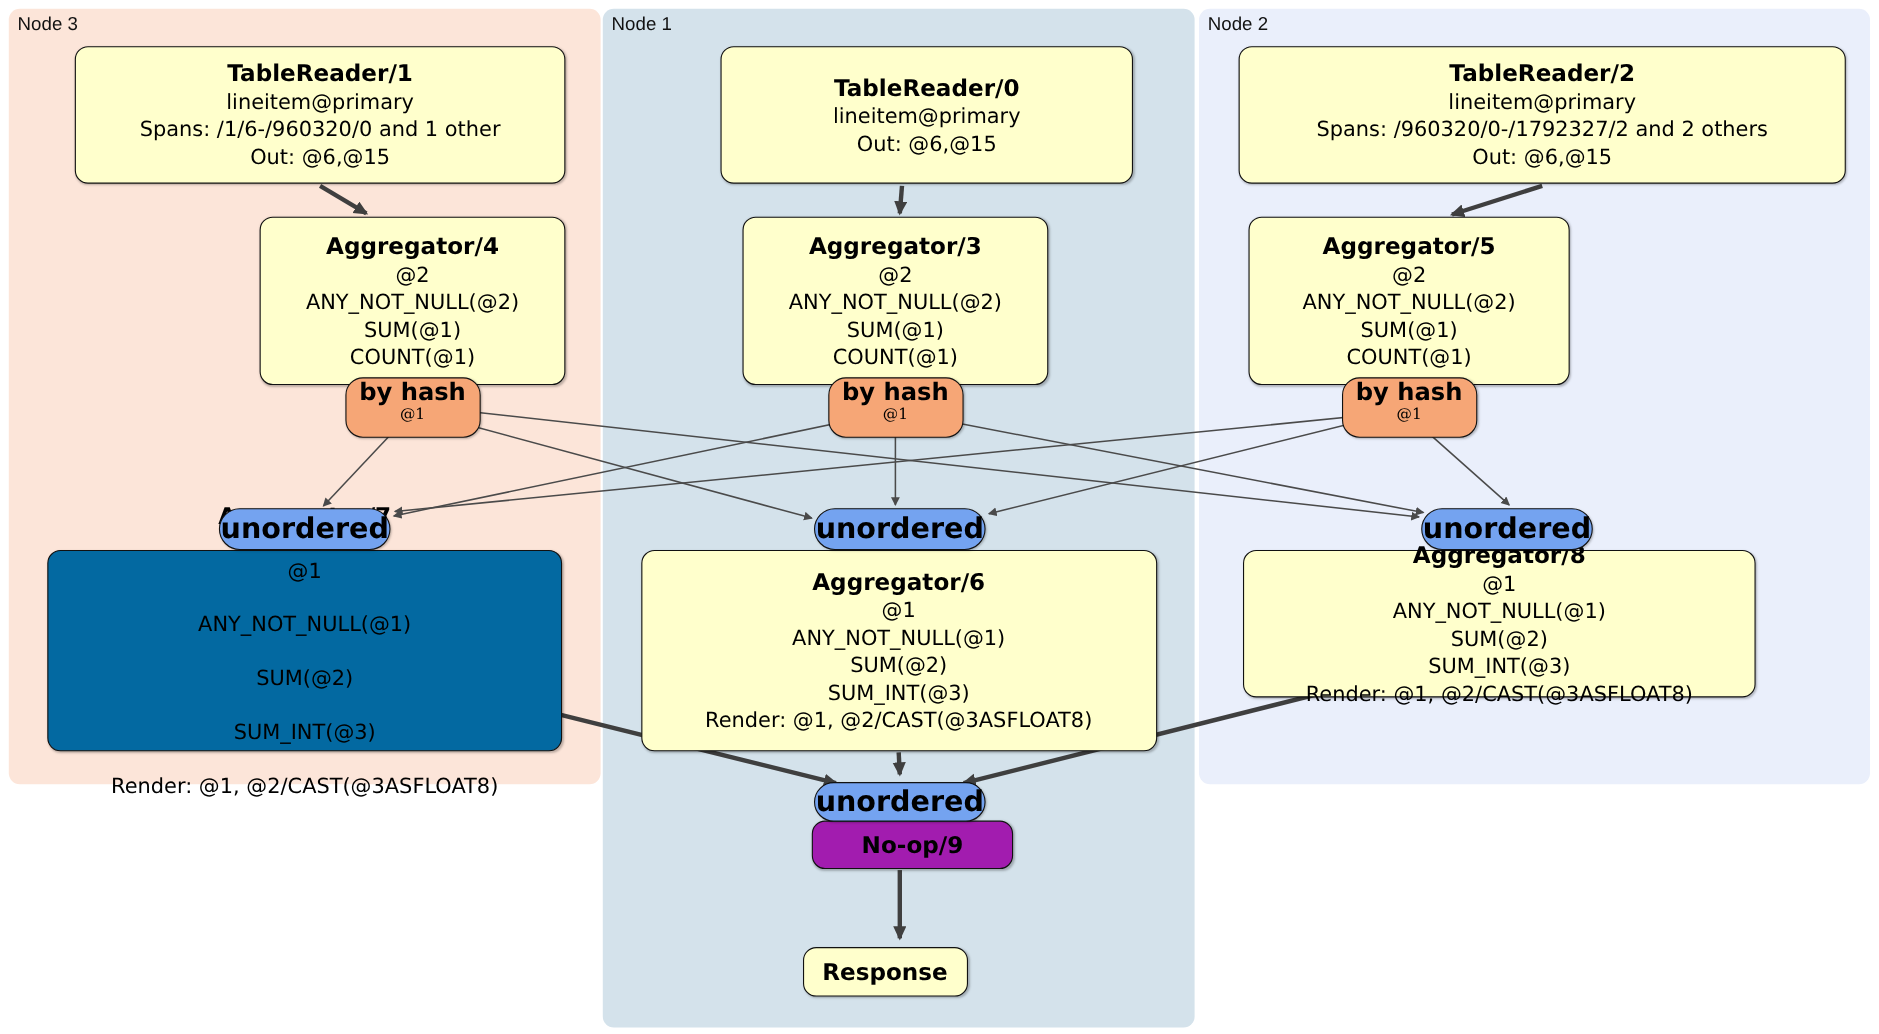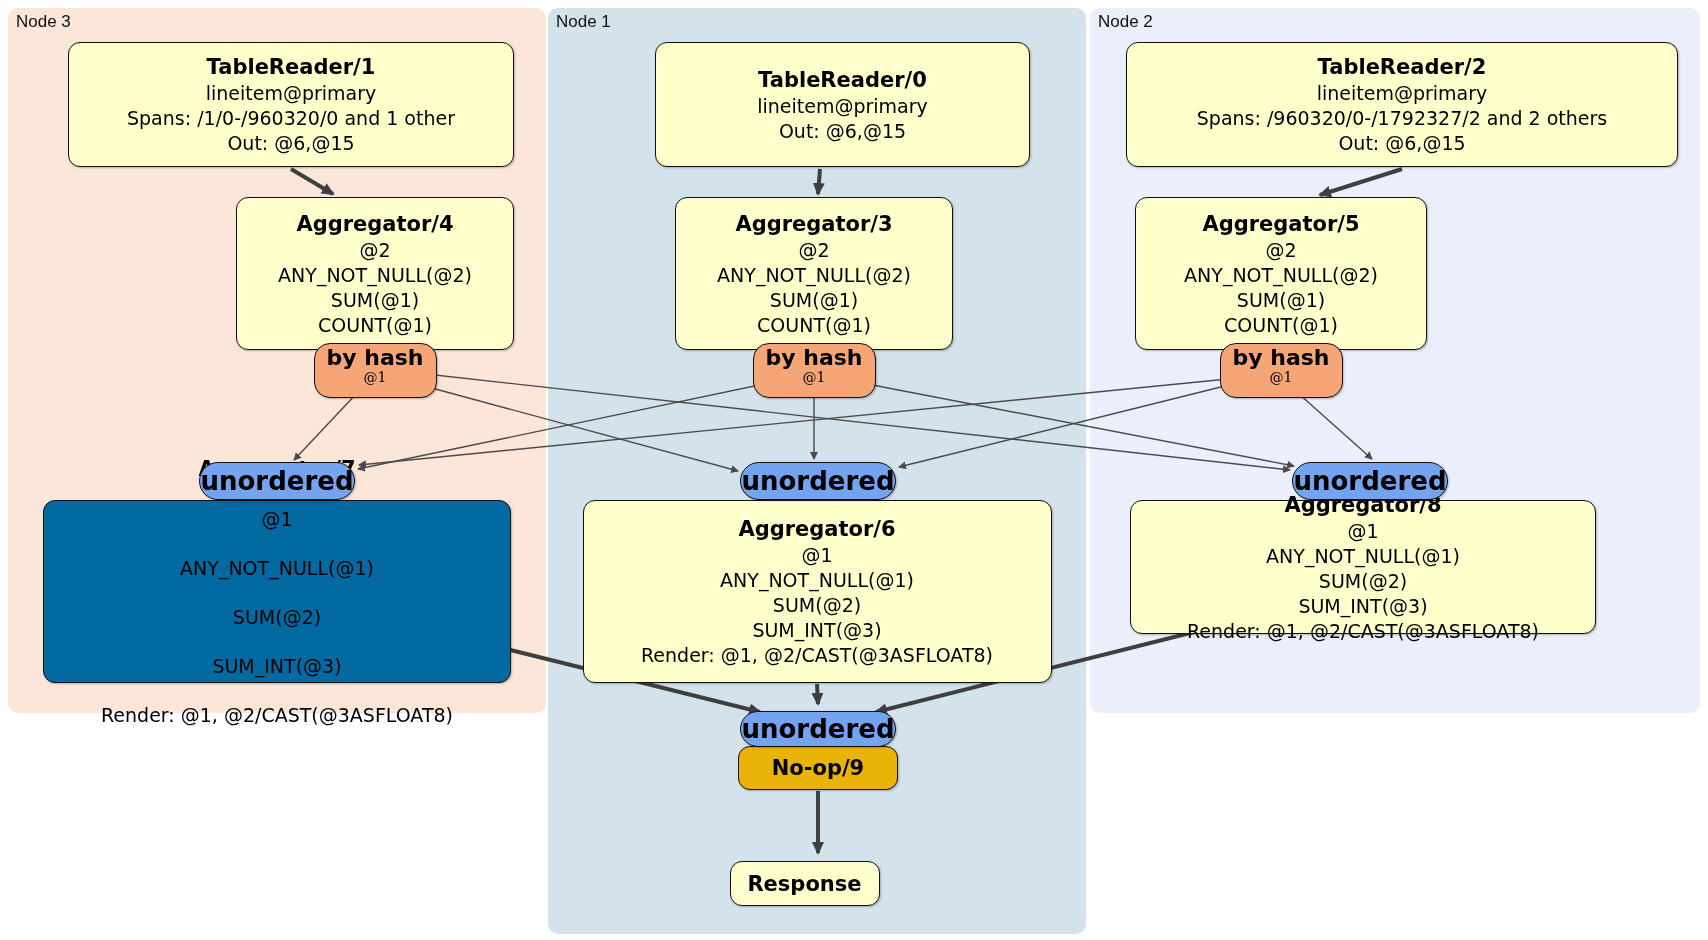--- a/index.html
+++ b/index.html
@@ -62,21 +62,21 @@
     </div>
     <div class="region" style="left: 548px; top: 8px; width: 538px; height: 926px; background: rgb(212, 226, 235);">
       <span class="region-label">Node 1</span>
     </div>
     <div class="region" style="left: 1090px; top: 8px; width: 610px; height: 705px; background: rgb(234, 239, 251);">
       <span class="region-label">Node 2</span>
     </div>
     <div class="proc" style="left: 68px; top: 42px; width: 446px; height: 125px; background: rgb(255, 255, 204);">
       <div class="proc-title">TableReader/1</div>
       <div class="proc-line">lineitem@primary</div>
-      <div class="proc-line">Spans: /1/0-/960320/0 and 1 other</div>
+      <div class="proc-line">Spans: /1/6-/960320/0 and 1 other</div>
       <div class="proc-line">Out: @6,@15</div>
     </div>
     <div class="proc" style="left: 655px; top: 42px; width: 375px; height: 125px; background: rgb(255, 255, 204);">
       <div class="proc-title">TableReader/0</div>
       <div class="proc-line">lineitem@primary</div>
       <div class="proc-line">Out: @6,@15</div>
     </div>
     <div class="proc" style="left: 1126px; top: 42px; width: 552px; height: 125px; background: rgb(255, 255, 204);">
       <div class="proc-title">TableReader/2</div>
       <div class="proc-line">lineitem@primary</div>
@@ -121,21 +121,21 @@
       <div class="proc-line">Render: @1, @2/CAST(@3ASFLOAT8)</div>
     </div>
     <div class="proc" style="left: 1130px; top: 500px; width: 466px; height: 134px; background: rgb(255, 255, 204);">
       <div class="proc-title">Aggregator/8</div>
       <div class="proc-line">@1</div>
       <div class="proc-line">ANY_NOT_NULL(@1)</div>
       <div class="proc-line">SUM(@2)</div>
       <div class="proc-line">SUM_INT(@3)</div>
       <div class="proc-line">Render: @1, @2/CAST(@3ASFLOAT8)</div>
     </div>
-    <div class="proc" style="left: 738px; top: 746px; width: 160px; height: 44px; background: #eab308;">
+    <div class="proc" style="left: 738px; top: 746px; width: 183px; height: 44px; background: #a21caf;">
       <div class="proc-title">No-op/9</div>
     </div>
     <div class="proc" style="left: 729.5px; top: 861px; width: 150px; height: 45px; background: rgb(255, 255, 204);">
       <div class="proc-title">Response</div>
     </div>
     <div class="router" style="left: 313.5px; top: 343px; width: 123px; height: 55px; background: rgb(246, 166, 118);">
       <div class="router-title">by hash</div>
       <div class="router-sub">@1</div>
     </div>
     <div class="router" style="left: 752.5px; top: 343px; width: 123px; height: 55px; background: rgb(246, 166, 118);">

